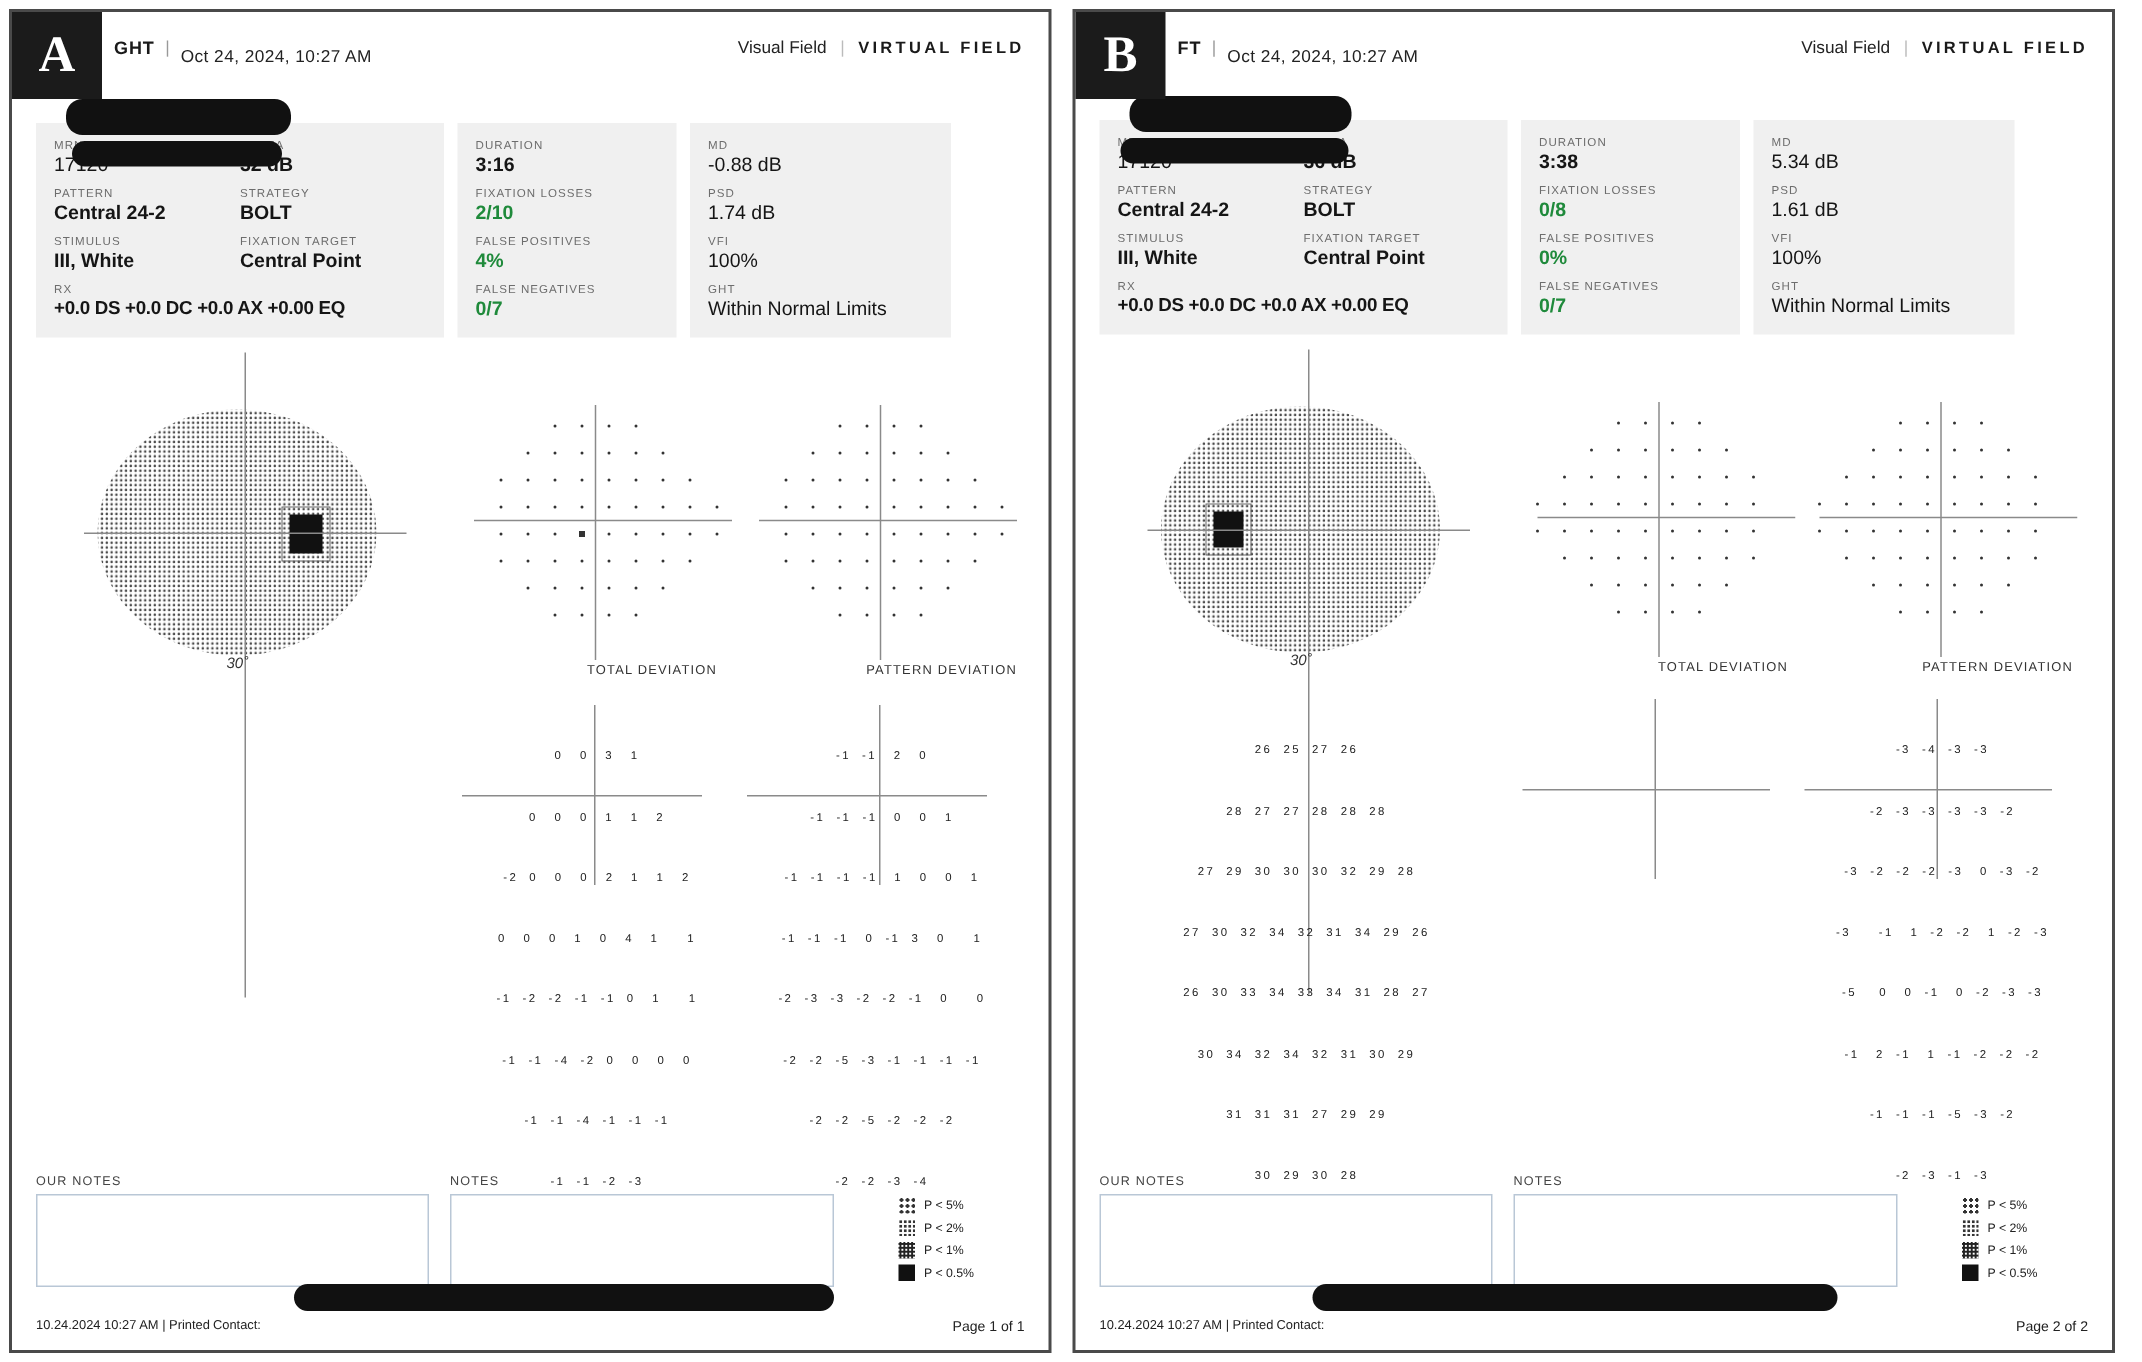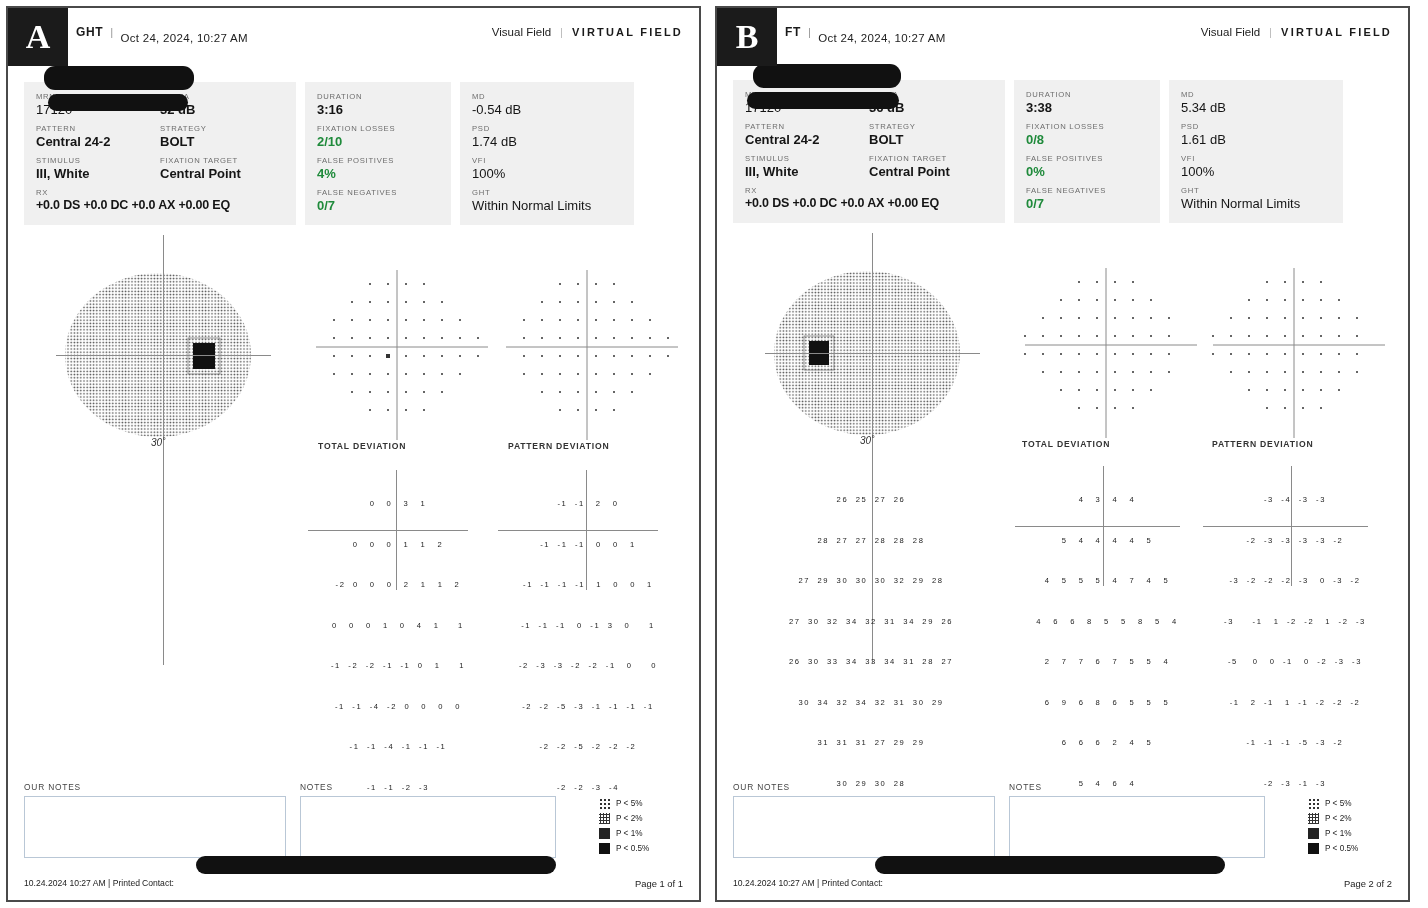--- a/index.html
+++ b/index.html
@@ -68,21 +68,21 @@
   .val.green { color:#1f8a3b; font-weight:bold;}
   .row2 { display:flex; }
   .row2 > div { width:50%; }
   .rx .val { font-size:12.5px; letter-spacing:-0.2px;}
 
   
   .plots { position:relative; height:430px; }
   .gray-plot { position:absolute; }
   .axis-v, .axis-h { position:absolute; background:#8a8a8a; }
   .deg-label { position:absolute; font-size:10px; font-style:italic; color:#333; }
-  .plot-title { position:absolute; font-size:8.6px; letter-spacing:.8px; color:#333; text-align:left;font-weight:bold; }
+  .plot-title { position:absolute; font-size:8.6px; letter-spacing:.8px; color:#333; text-align:right; }
 
   .numgrid { position:absolute; font-size:7.6px; color:#222; white-space:pre; line-height:13.5px; font-family:"Liberation Sans", sans-serif; }
   .numgrid div { text-align:center; letter-spacing:1.6px; }
 
   
   .notes-area { position:absolute; left:16px; right:16px; bottom:42px; }
   .notes-row { display:flex; gap:14px; align-items:flex-start;}
   .note-block .note-lbl { font-size:8.4px; letter-spacing:.8px; color:#444; margin-bottom:4px; }
   .note-box { border:1px solid #b9c7d6; height:62px; background:#fff; }
   .legend { margin-left:auto; font-size:8.2px; color:#222; width:84px; }
@@ -177,21 +177,21 @@
         </div>
         <div class="fld">
           <div class="lbl">FALSE NEGATIVES</div>
           <div class="val green">0/7</div>
         </div>
       </div>
 
       <div class="card c3">
         <div class="fld">
           <div class="lbl">MD</div>
-          <div class="val">-0.54 dB</div>
+          <div class="val">-0.88 dB</div>
         </div>
         <div class="fld">
           <div class="lbl">PSD</div>
           <div class="val">1.74 dB</div>
         </div>
         <div class="fld">
           <div class="lbl">VFI</div>
           <div class="val">100%</div>
         </div>
         <div class="fld">
@@ -656,30 +656,20 @@
       <div class="numgrid" style="left:18px; top:243px; width:272px;">
         <div>26  25  27  26</div>
         <div>28  27  27  28  28  28</div>
         <div>27  29  30  30  30  32  29  28</div>
         <div>27  30  32  34  32  31  34  29  26</div>
         <div>26  30  33  34  33  34  31  28  27</div>
         <div>30  34  32  34  32  31  30  29</div>
         <div>31  31  31  27  29  29</div>
         <div>30  29  30  28</div>
       </div>
-      <div class="numgrid" style="left:295px; top:243px; width:190px;">
-        <div>4   3   4   4</div>
-        <div>5   4   4   4   4   5</div>
-        <div>4   5   5   5   4   7   4   5</div>
-        <div>4   6   6   8   5   5   8   5   4</div>
-        <div>2   7   7   6   7   5   5   4</div>
-        <div>6   9   6   8   6   5   5   5</div>
-        <div>6   6   6   2   4   5</div>
-        <div>5   4   6   4</div>
-      </div>
       <div class="numgrid" style="left:483px; top:243px; width:190px;">
         <div>-3  -4  -3  -3</div>
         <div>-2  -3  -3  -3  -3  -2</div>
         <div>-3  -2  -2  -2  -3   0  -3  -2</div>
         <div>-3     -1   1  -2  -2   1  -2  -3</div>
         <div>-5    0   0  -1   0  -2  -3  -3</div>
         <div>-1   2  -1   1  -1  -2  -2  -2</div>
         <div>-1  -1  -1  -5  -3  -2</div>
         <div>-2  -3  -1  -3</div>
       </div>

